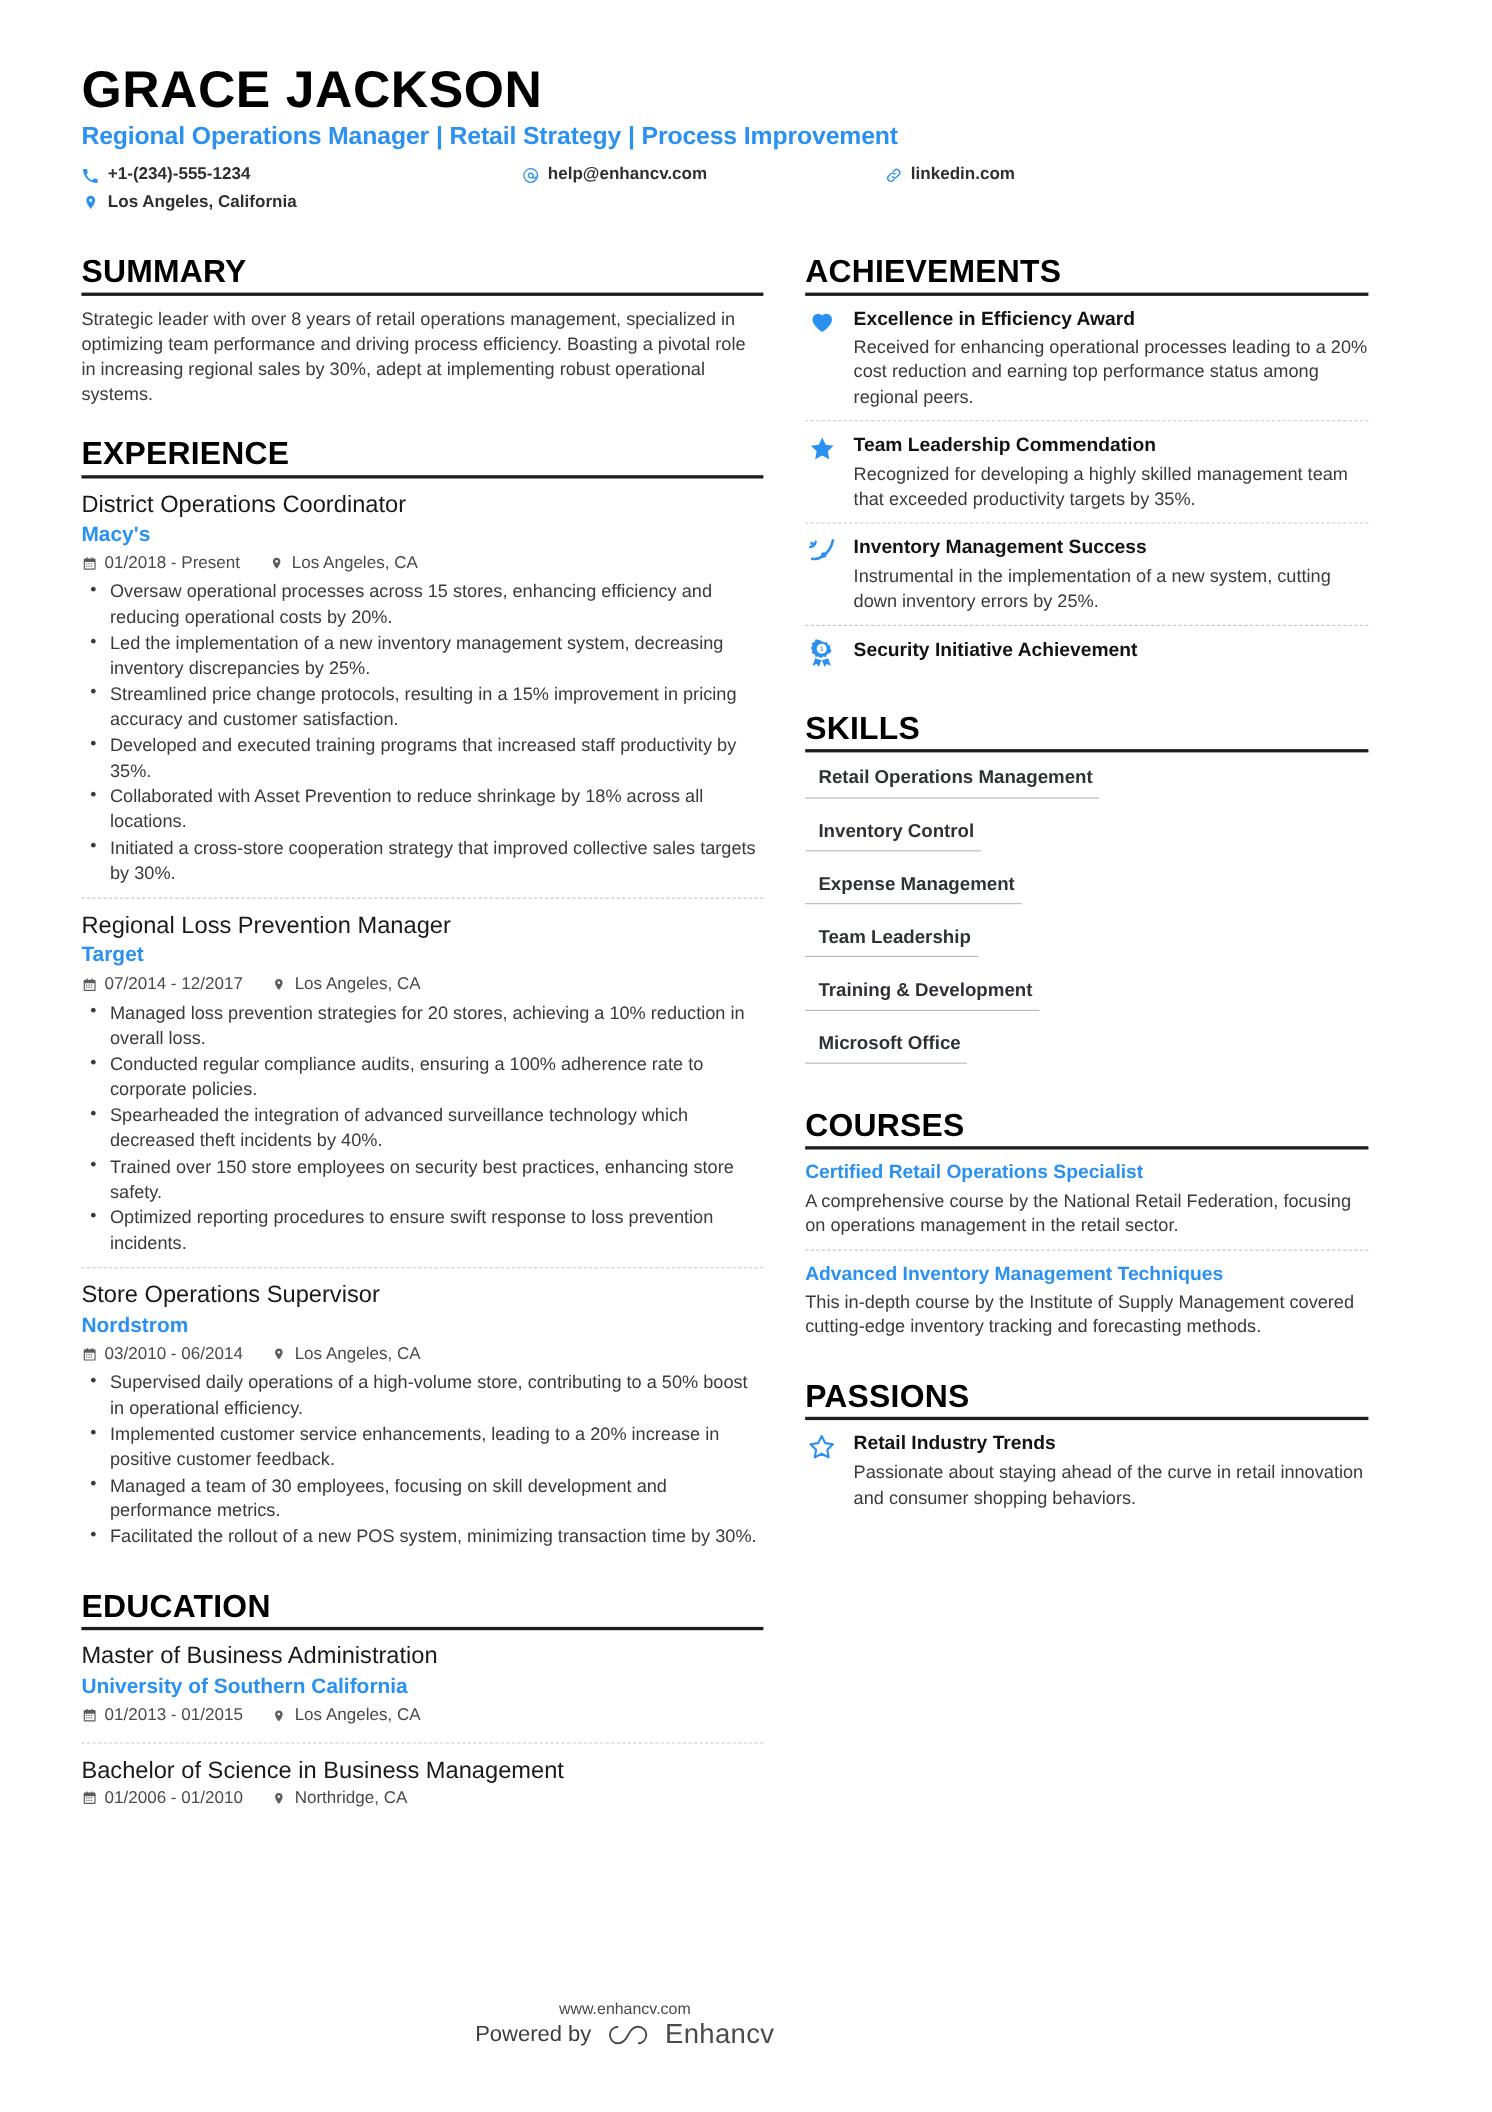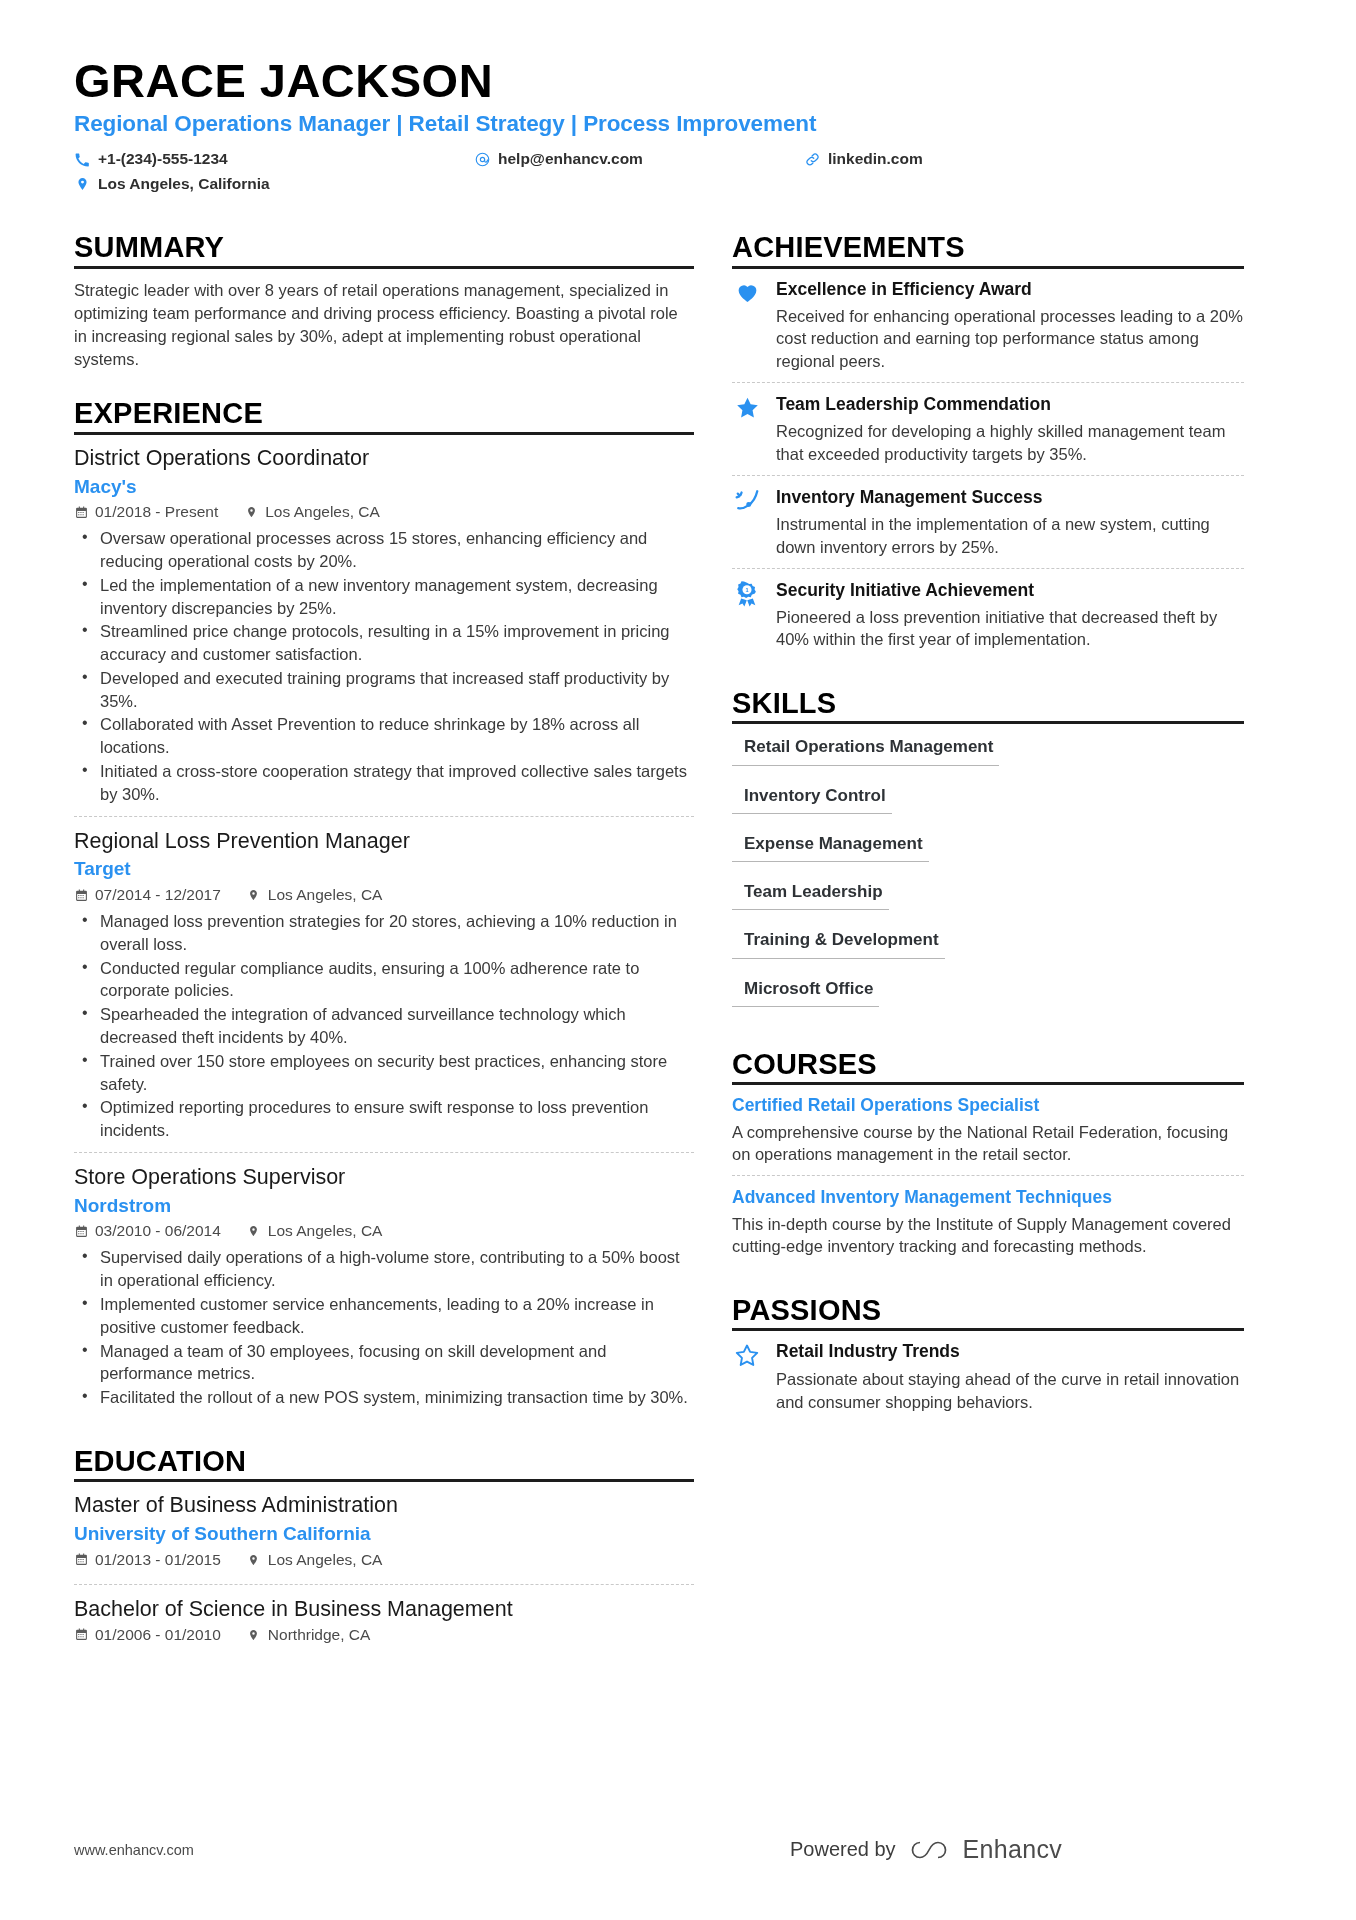--- a/index.html
+++ b/index.html
@@ -240,20 +240,21 @@
   .footer {
     position: absolute;
     left: 74px;
     right: 74px;
     bottom: 56px;
     display: flex;
     align-items: center;
     justify-content: space-between;
     font-size: 14.5px;
     color: #4a4a4a;
+    flex-direction: column;
   }
   .footer-right { display: flex; align-items: center; gap: 14px; }
   .powered { font-size: 20px; color: #3c3c3c; }
   .brand { display: flex; align-items: center; gap: 9px; }
   .brand-name {
     font-size: 25px;
     color: #4b4b4b;
     letter-spacing: 0.3px;
     font-weight: 400;
   }
@@ -521,21 +522,20 @@
             <svg width="26" height="27" viewBox="0 0 24 24" fill="currentColor">
               <path d="M12 1.2l2 1.2 2.3-.4.9 2.2 2.2.9-.4 2.3 1.2 2-1.2 2-.4 0-2.2.9-.9 2.2-2.3-.4-2 1.2-2-1.2-2.3.4-.9-2.2-2.2-.9.4-2.3-1.2-2 1.2-2-.4-2.3 2.2-.9.9-2.2 2.3.4z"></path>
               <path d="M6.6 15.6L4.3 22l3.5-1.6L9.6 23l2.2-5.8z"></path>
               <path d="M17.4 15.6L19.7 22l-3.5-1.6L14.4 23l-2.2-5.8z"></path>
               <circle cx="12" cy="7.6" r="4.2" fill="#ffffff"></circle>
               <text x="12" y="9.6" font-size="5.2" font-family="Liberation Sans, sans-serif" font-weight="700" fill="#2a91f0" text-anchor="middle">1</text>
             </svg>
           </div>
           <div class="ach-body">
             <div class="ach-title">Security Initiative Achievement</div>
-            <p class="ach-desc">Pioneered a loss prevention initiative that decreased theft by 40% within the first year of implementation.</p>
           </div>
         </div>
       </div>
 
       <div class="sec-gap"></div>
 
       <div class="sec">
         <h2 class="sec-title">SKILLS</h2>
         <div class="sec-rule"></div>
         <div class="skills-wrap">

